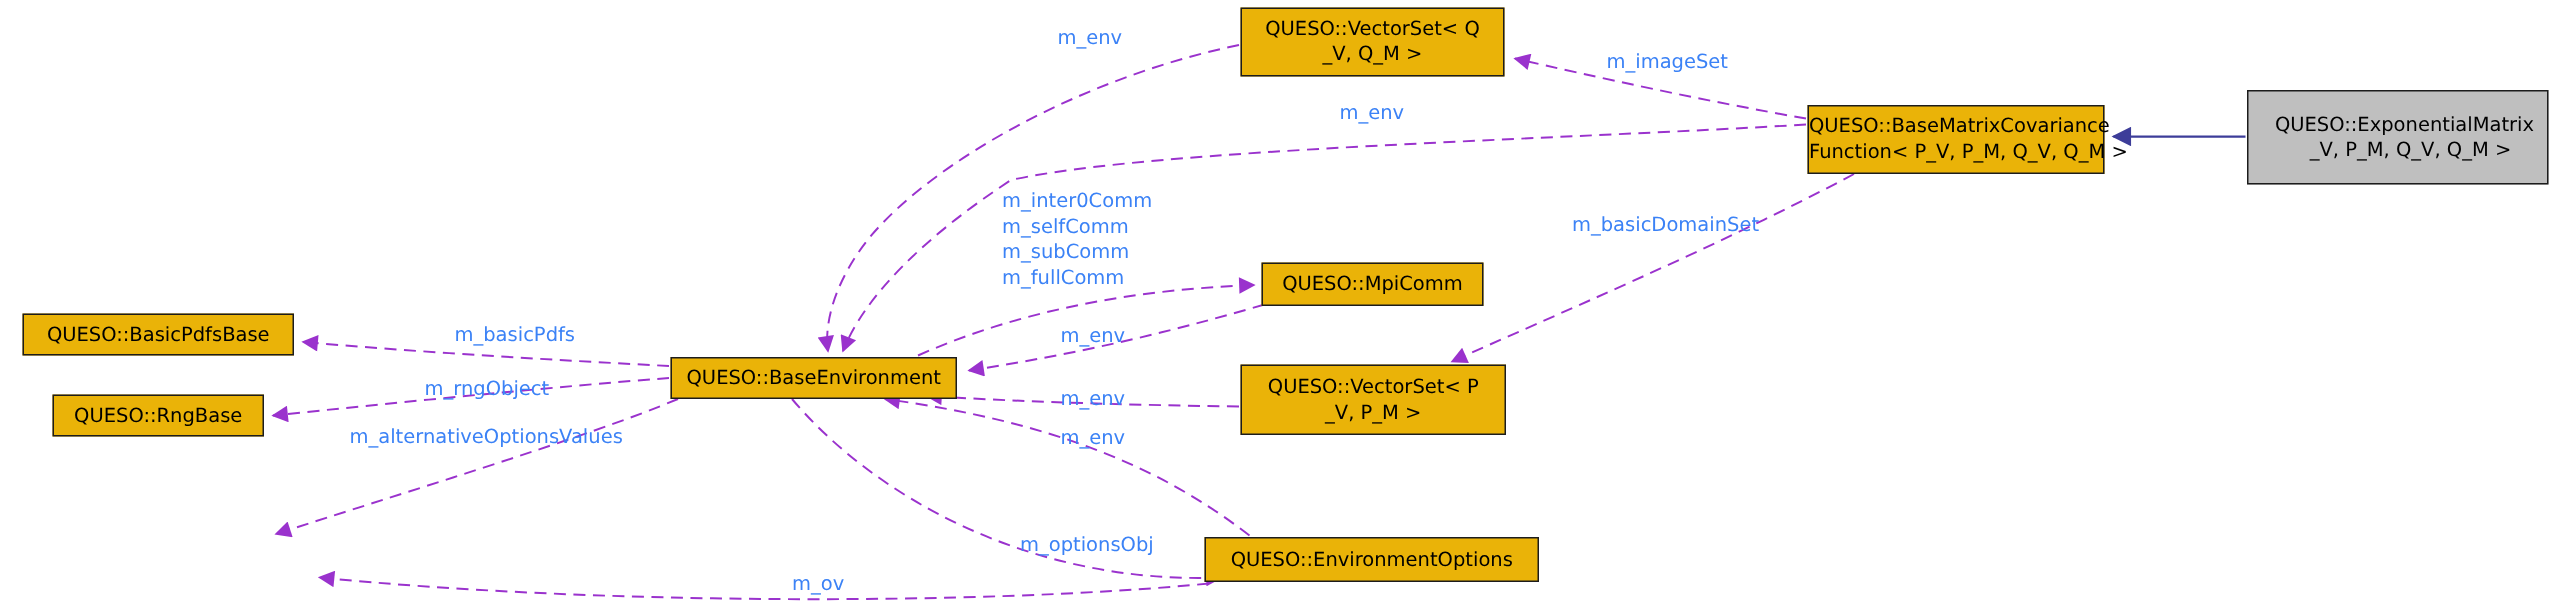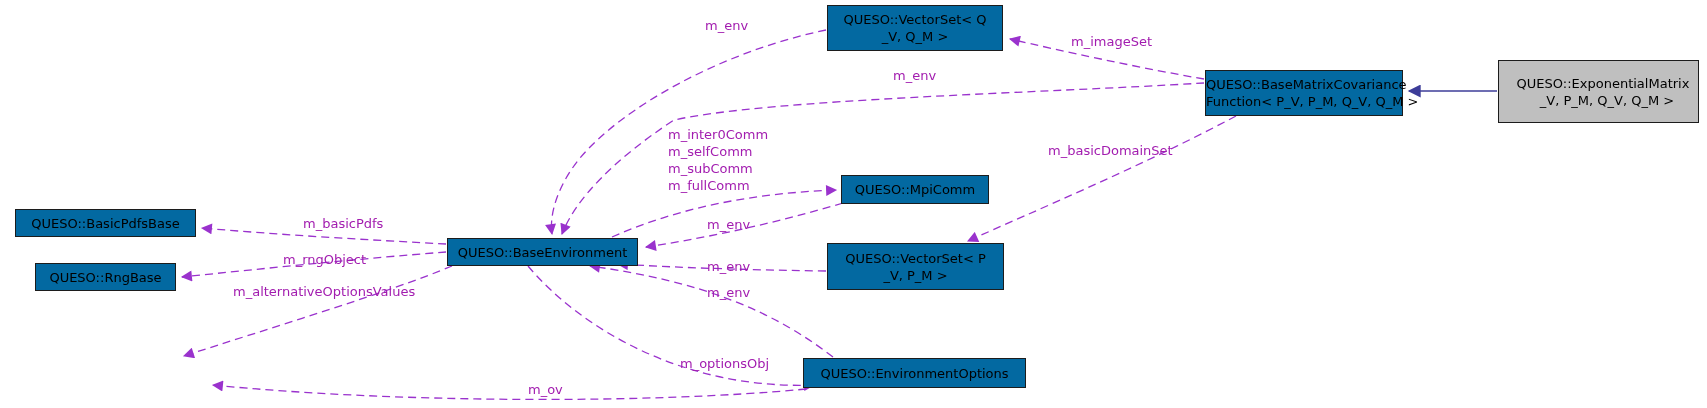--- a/index.html
+++ b/index.html
@@ -7,33 +7,33 @@
     position:relative;
     width:1707px;height:408px;
     background:#ffffff;
     font-family:"DejaVu Sans","Liberation Sans",sans-serif;
     overflow:hidden;
   }
   .edges{position:absolute;left:0;top:0;width:1707px;height:408px;}
   .node{
     position:absolute;
     box-sizing:border-box;
-    background:#0369a1;
+    background:#eab308;
     border:1px solid #1c1c1c;
     display:flex;flex-direction:column;justify-content:center;
     font-size:13px;line-height:17px;color:#000;
     z-index:2;
   }
   .node .line{text-align:center;white-space:nowrap;}
   .node.hl{background:#bfbfbf;}
   .node.exp .line{text-align:center;padding-left:9px;}
   .node.exp .line:last-child{text-align:center;padding-left:17px;}
   .elabel{
     position:absolute;
-    font-size:13px;line-height:17px;color:#a21caf;
+    font-size:13px;line-height:17px;color:#3b82f6;
     white-space:nowrap;z-index:3;
   }
   .elabel.center{text-align:left;}
 </style>
 </head>
 <body>
 
 <div class="canvas">
 
   <svg class="edges" width="1707" height="408" viewBox="0 0 1707 408" xmlns="http://www.w3.org/2000/svg">

